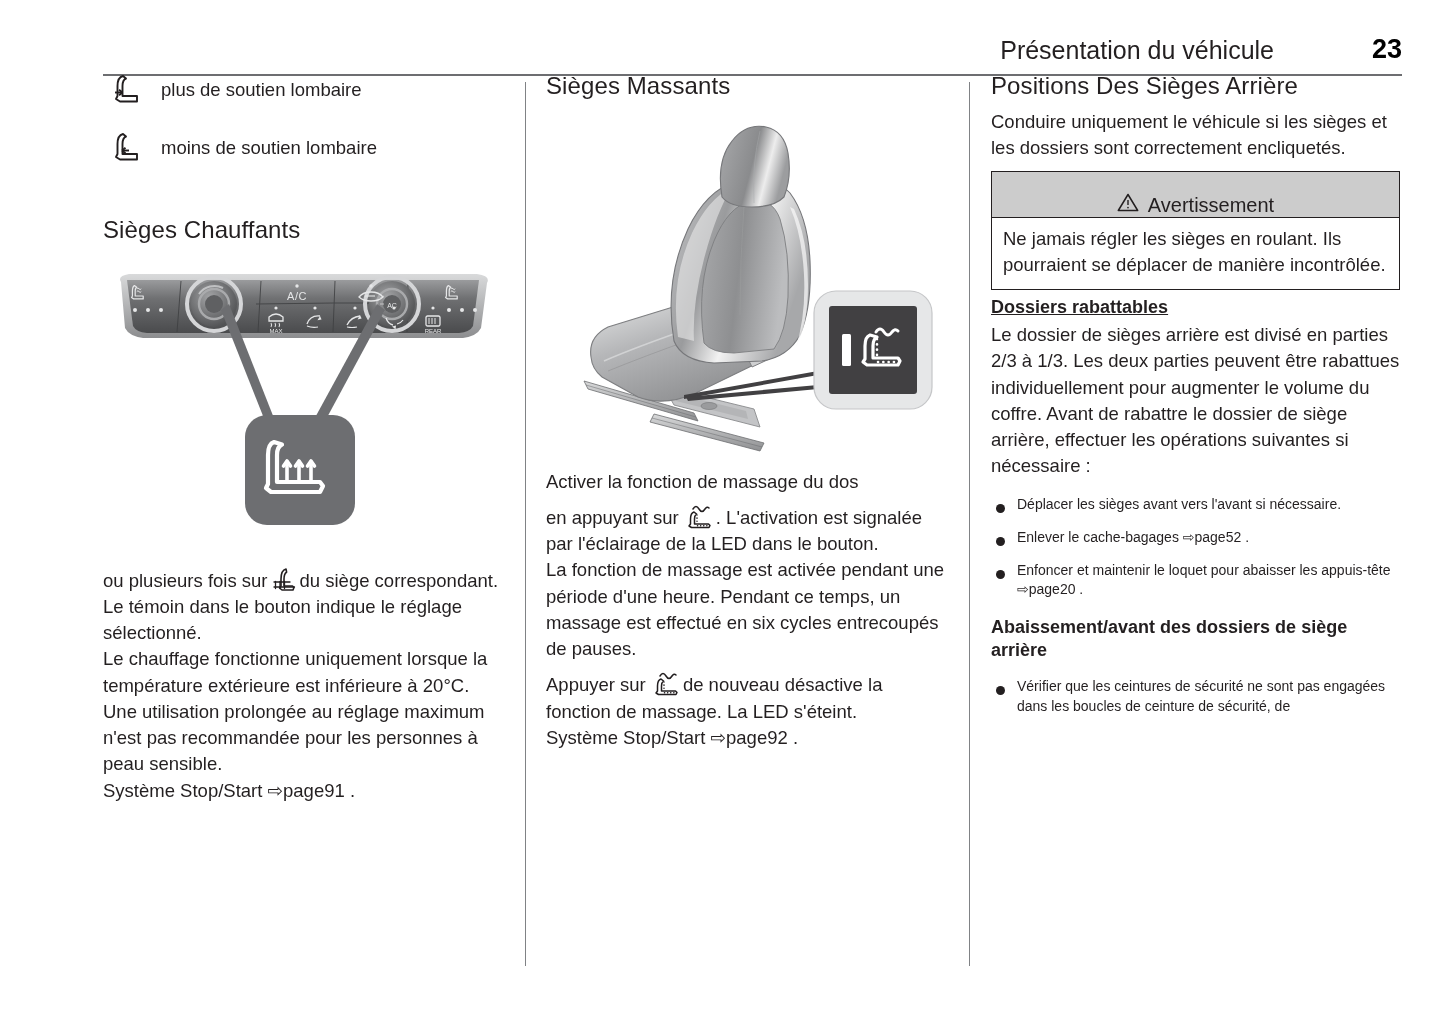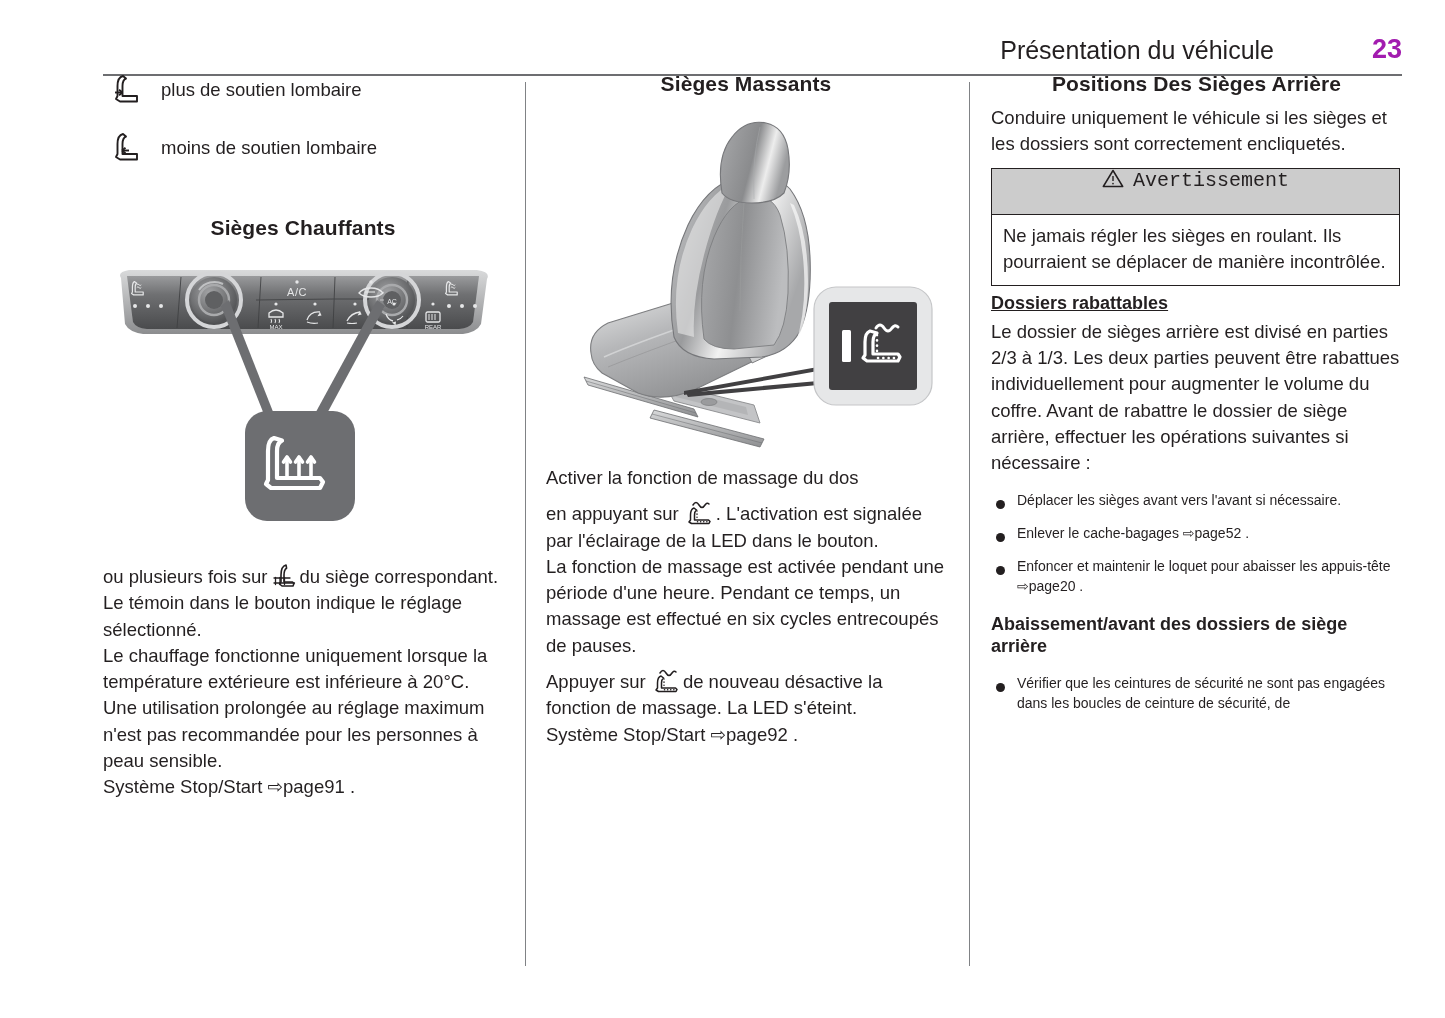--- a/index.html
+++ b/index.html
@@ -15,41 +15,40 @@
   
   .header{
     position:absolute;left:103px;top:36px;width:1299px;height:40px;
   }
   .header-title{
     position:absolute;right:128px;top:0;
     font-size:25px;font-weight:400;color:#231f20;white-space:nowrap;
   }
   .header-page{
     position:absolute;right:0;top:-2px;
-    font-size:27px;font-weight:700;color:#a21caf;
+    font-size:27px;font-weight:700;color:#000000;
   }
   .header-rule{
     position:absolute;left:0;top:38px;width:1299px;height:2px;background:#6d6e71;
   }
 
   
   .col{position:absolute;top:72px;}
   .col-left{left:103px;width:400px;}
   .col-mid{left:546px;width:400px;}
   .col-right{left:991px;width:411px;}
 
   .divider{position:absolute;top:82px;width:1px;height:884px;background:#808285;}
   .div1{left:525px;}
   .div2{left:969px;}
 
   
   h1.sec{
-    font-size:21px;font-weight:700;margin:0 0 9px 0;line-height:1.15;
+    font-size:24px;font-weight:400;margin:0 0 9px 0;line-height:1.15;
     letter-spacing:0.1px;
-    text-align:center;
   }
   h2.sub{
     font-size:18px;font-weight:700;margin:0 0 4px 0;line-height:1.25;
   }
   p.body{
     font-size:18.5px;font-weight:400;margin:0;line-height:1.42;
   }
   .smallgap{height:9px;}
 
   
@@ -73,23 +72,22 @@
   .glyph{
     display:inline-block;vertical-align:-6px;width:30px;height:26px;margin:0 1px;
   }
   .glyph svg{display:block;}
   .xref{white-space:nowrap;}
 
   
   .warnbox{margin:10px 0 0 0;width:409px;border:1.5px solid #231f20;box-sizing:border-box;}
   .warn-head{
     background:#cccccc;border-bottom:1.5px solid #231f20;
-    height:45px;display:flex;align-items:flex-start;justify-content:center;
+    height:45px;display:flex;align-items:flex-end;justify-content:center;
     font-size:20px;
-    font-family:Liberation Mono, monospace;
   }
   .warn-head .tri{display:inline-block;margin-right:9px;vertical-align:-2px;}
   .warn-body{padding:8px 10px 10px 11px;font-size:18.5px;line-height:1.42;}
 
   
   ul.blist{list-style:none;margin:0;padding:0;}
   ul.blist li{
     position:relative;padding-left:26px;margin-bottom:13px;
     font-size:14px;line-height:1.42;
   }

